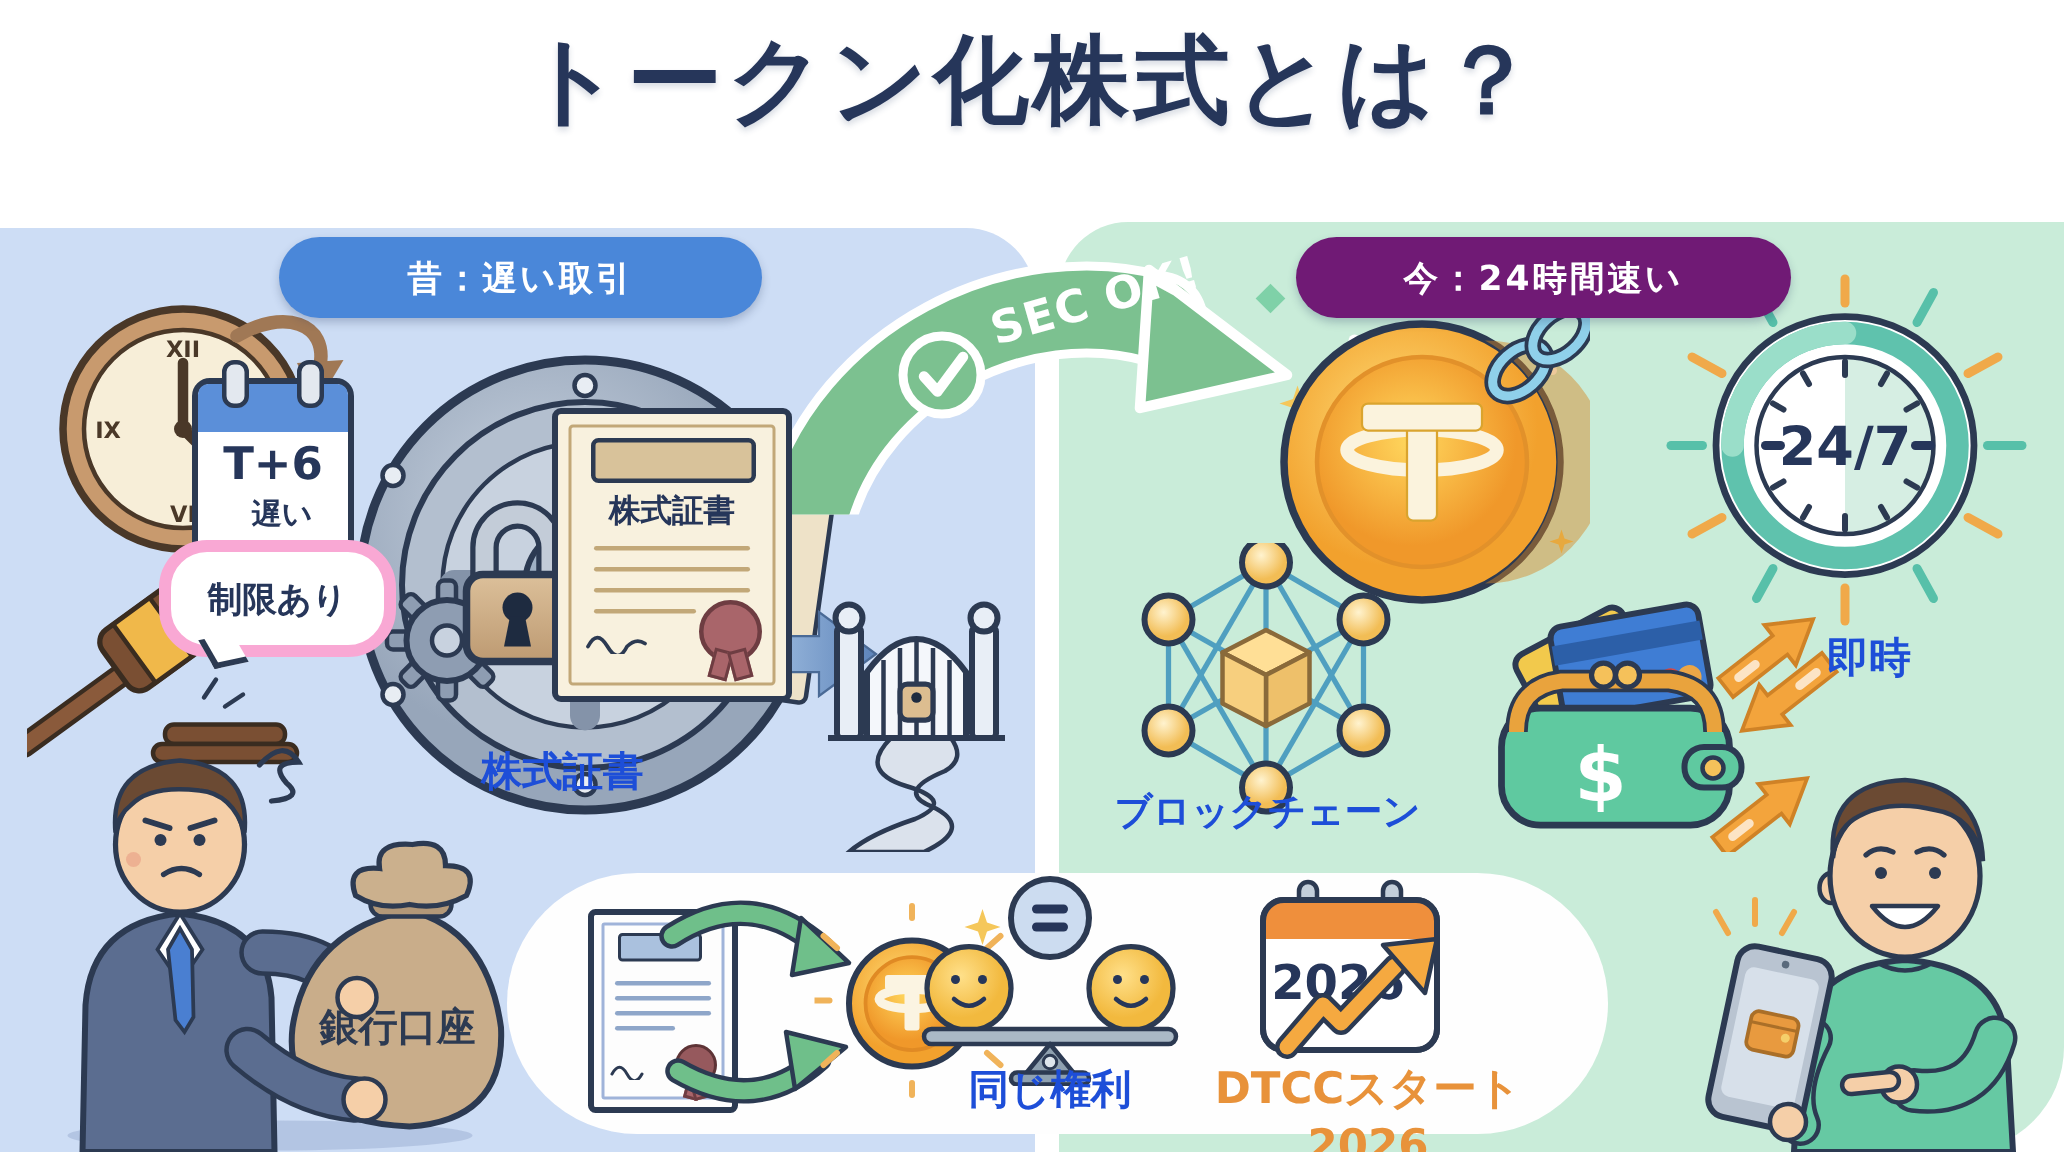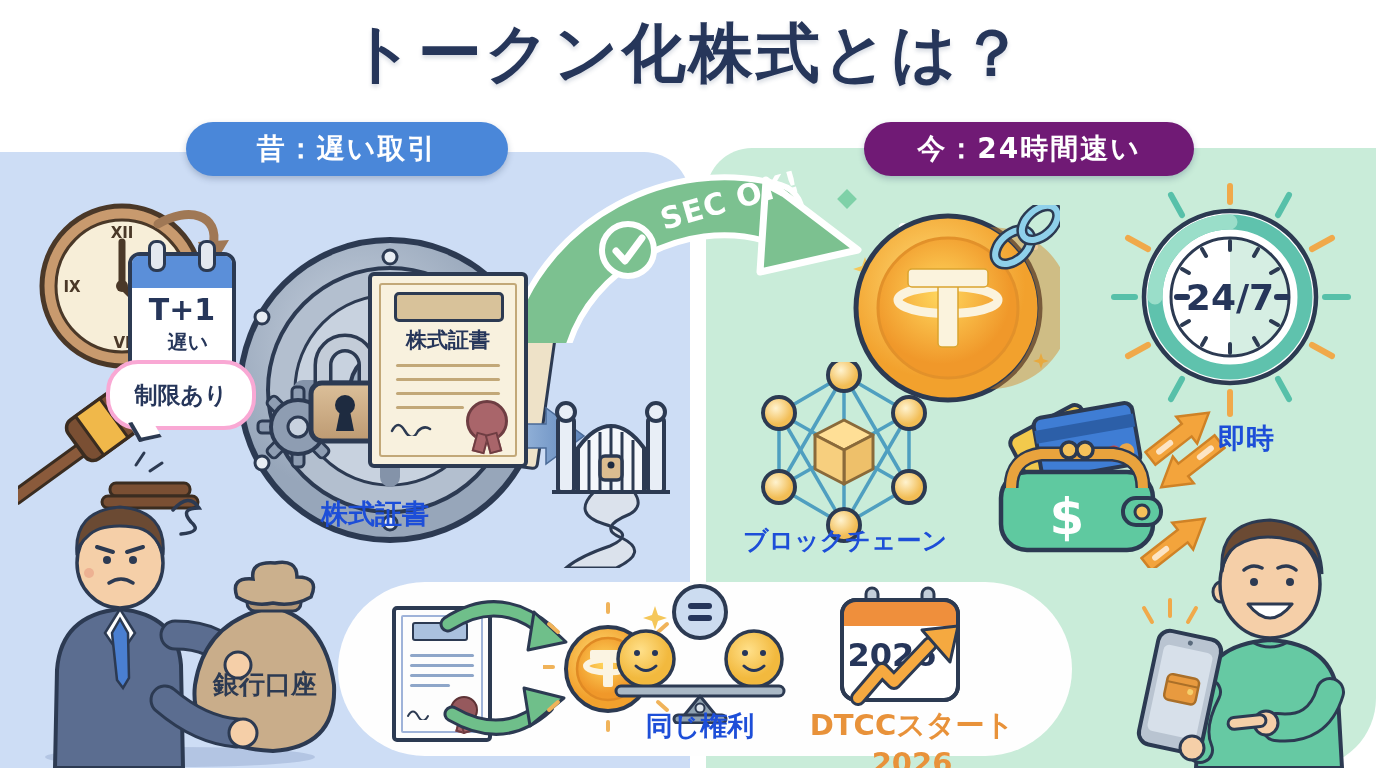--- a/index.html
+++ b/index.html
@@ -5,35 +5,35 @@
   html,body{margin:0;padding:0;background:#ffffff;}
   .stage{position:relative;width:1376px;height:768px;background:#ffffff;overflow:hidden;
          font-family:"DejaVu Sans",sans-serif;}
   .abs{position:absolute;}
   .title{top:10px;left:0;right:0;text-align:center;font-size:64px;font-weight:bold;
          color:#26365a;letter-spacing:3px;text-shadow:0 3px 4px rgba(40,60,100,.18);z-index:2;}
   .panel{z-index:1;}
   .panel-left{left:0;top:152px;width:690px;height:616px;background:#cdddf5;border-radius:0 46px 0 0;}
   .panel-right{left:706px;top:148px;width:670px;height:620px;background:#c9ecd9;border-radius:46px 0 70px 0;}
   .badge{z-index:6;height:54px;border-radius:28px;display:flex;align-items:center;justify-content:center;
-         color:#ffffff;font-size:28px;font-weight:bold;letter-spacing:2px;box-shadow:0 3px 6px rgba(30,50,90,.25);}
+         color:#ffffff;font-size:23px;font-weight:bold;letter-spacing:2px;box-shadow:0 3px 6px rgba(30,50,90,.25);margin-top:36px;}
   .badge-left{left:186px;top:122px;width:322px;background:#4a87d9;}
   .badge-right{left:864px;top:122px;width:330px;background:#701a75;}
   .caption{font-weight:bold;color:#1d4ed8;text-align:center;z-index:5;}
   .z3{z-index:3;} .z4{z-index:4;} .z5{z-index:5;} .z6{z-index:6;}
   .band{left:338px;top:582px;width:734px;height:174px;background:#fefefe;border-radius:87px;z-index:3;}
   
   .cal1{left:128px;top:252px;width:100px;height:138px;background:#ffffff;border:4px solid #2c3a52;
         border-radius:12px;z-index:5;}
   .cal1-header{position:absolute;left:0;top:0;right:0;height:32px;background:#5b8fd9;border-radius:7px 7px 0 0;}
   .cal-ring{position:absolute;top:-16px;width:12px;height:26px;background:#e3e8ef;border:3px solid #2c3a52;border-radius:8px;}
   .cal1-body{position:absolute;left:0;right:0;top:36px;text-align:center;color:#26365a;font-weight:bold;}
   .cal1-line1{font-size:30px;} .cal1-line2{font-size:20px;margin-top:2px;margin-left:12px;}
   
-  .bubble{left:106px;top:360px;width:142px;height:62px;background:#ffffff;border:4px solid #f9a8d4;
+  .bubble{left:106px;top:360px;width:142px;height:62px;background:#ffffff;border:8px solid #f9a8d4;
           border-radius:32px;display:flex;align-items:center;justify-content:center;
           font-size:23px;font-weight:bold;color:#26365a;z-index:5;}
   .bubble::after{content:'';position:absolute;left:24px;bottom:-15px;width:18px;height:18px;background:#ffffff;
           border-right:4px solid #2c3a52;border-bottom:4px solid #2c3a52;transform:rotate(60deg) skewX(-18deg);}
   
   .paper-back{left:415px;top:284px;width:130px;height:172px;background:#eee2c8;border:3px solid #2c3a52;
           border-radius:6px;transform:rotate(8deg);z-index:4;}
   .paper{left:368px;top:272px;width:152px;height:188px;background:#f8f1de;border:4px solid #2c3a52;
          border-radius:6px;z-index:5;}
   .paper-inner{position:absolute;inset:7px;border:2.5px solid #c2a878;border-radius:3px;}
@@ -99,21 +99,21 @@
   <svg class="abs z4" style="left:150px;top:206px;" width="85" height="75" viewBox="0 0 85 75">
     <path d="M 8 18 C 38 0 70 8 63 40" fill="none" stroke="#a07855" stroke-width="9" stroke-linecap="round"></path>
     <polygon points="48,36 79,34 61,64" fill="#a07855"></polygon>
   </svg>
 
   <div class="abs cal1">
     <div class="cal1-header"></div>
     <div class="cal-ring" style="left:16px;"></div>
     <div class="cal-ring" style="right:16px;"></div>
     <div class="cal1-body">
-      <div class="cal1-line1">T+1</div>
+      <div class="cal1-line1">T+6</div>
       <div class="cal1-line2">遅い</div>
     </div>
   </div>
 
   <div class="abs bubble">
     <span>制限あり</span>
   </div>
 
   <svg class="abs z4" style="left:18px;top:385px;" width="185" height="130" viewBox="0 0 185 130">
     <rect x="92" y="98" width="80" height="13" rx="6" fill="#7a4f33" stroke="#3a2c20" stroke-width="3"></rect>

